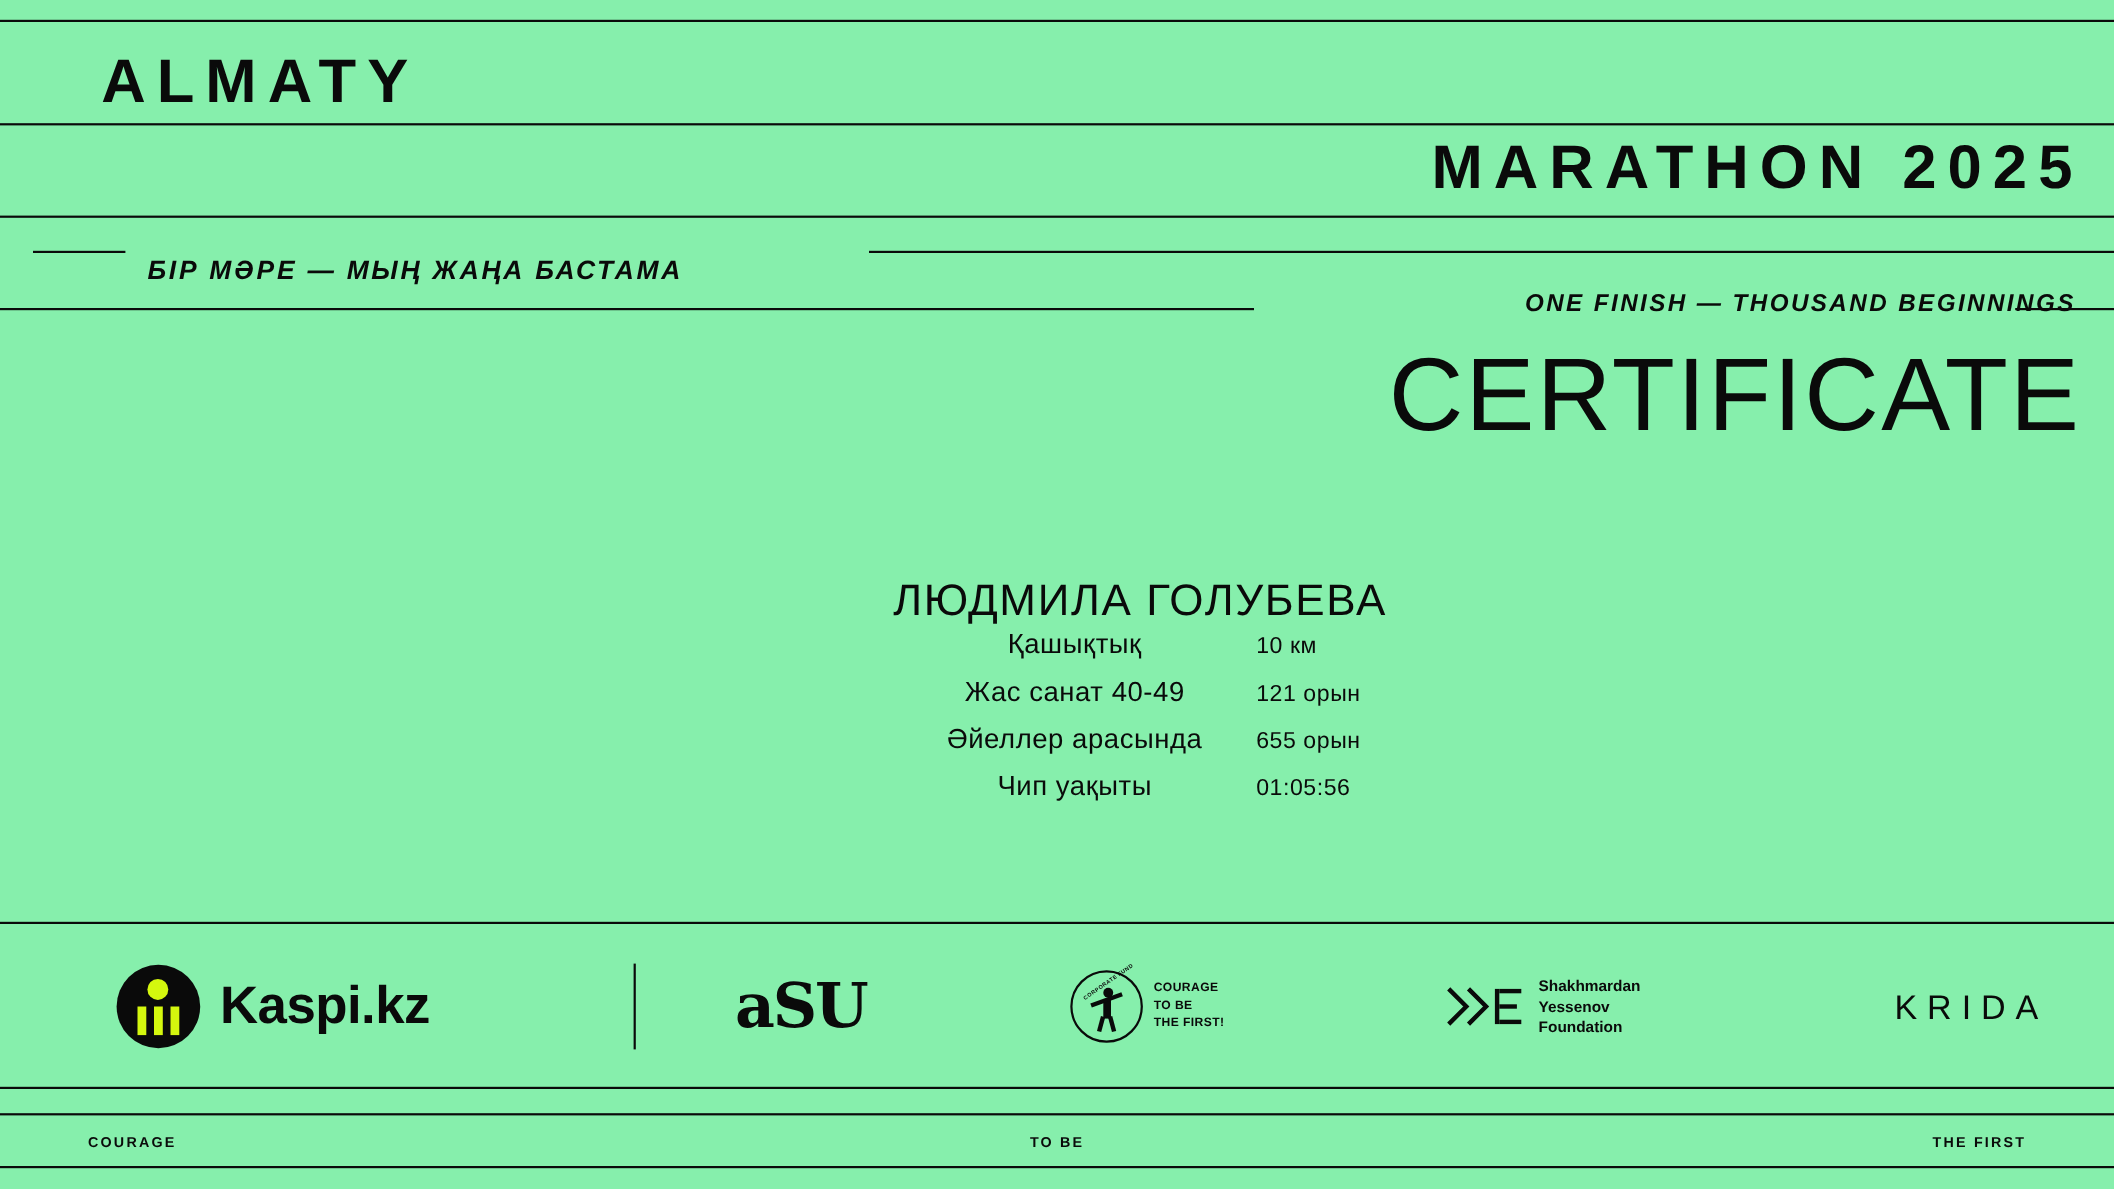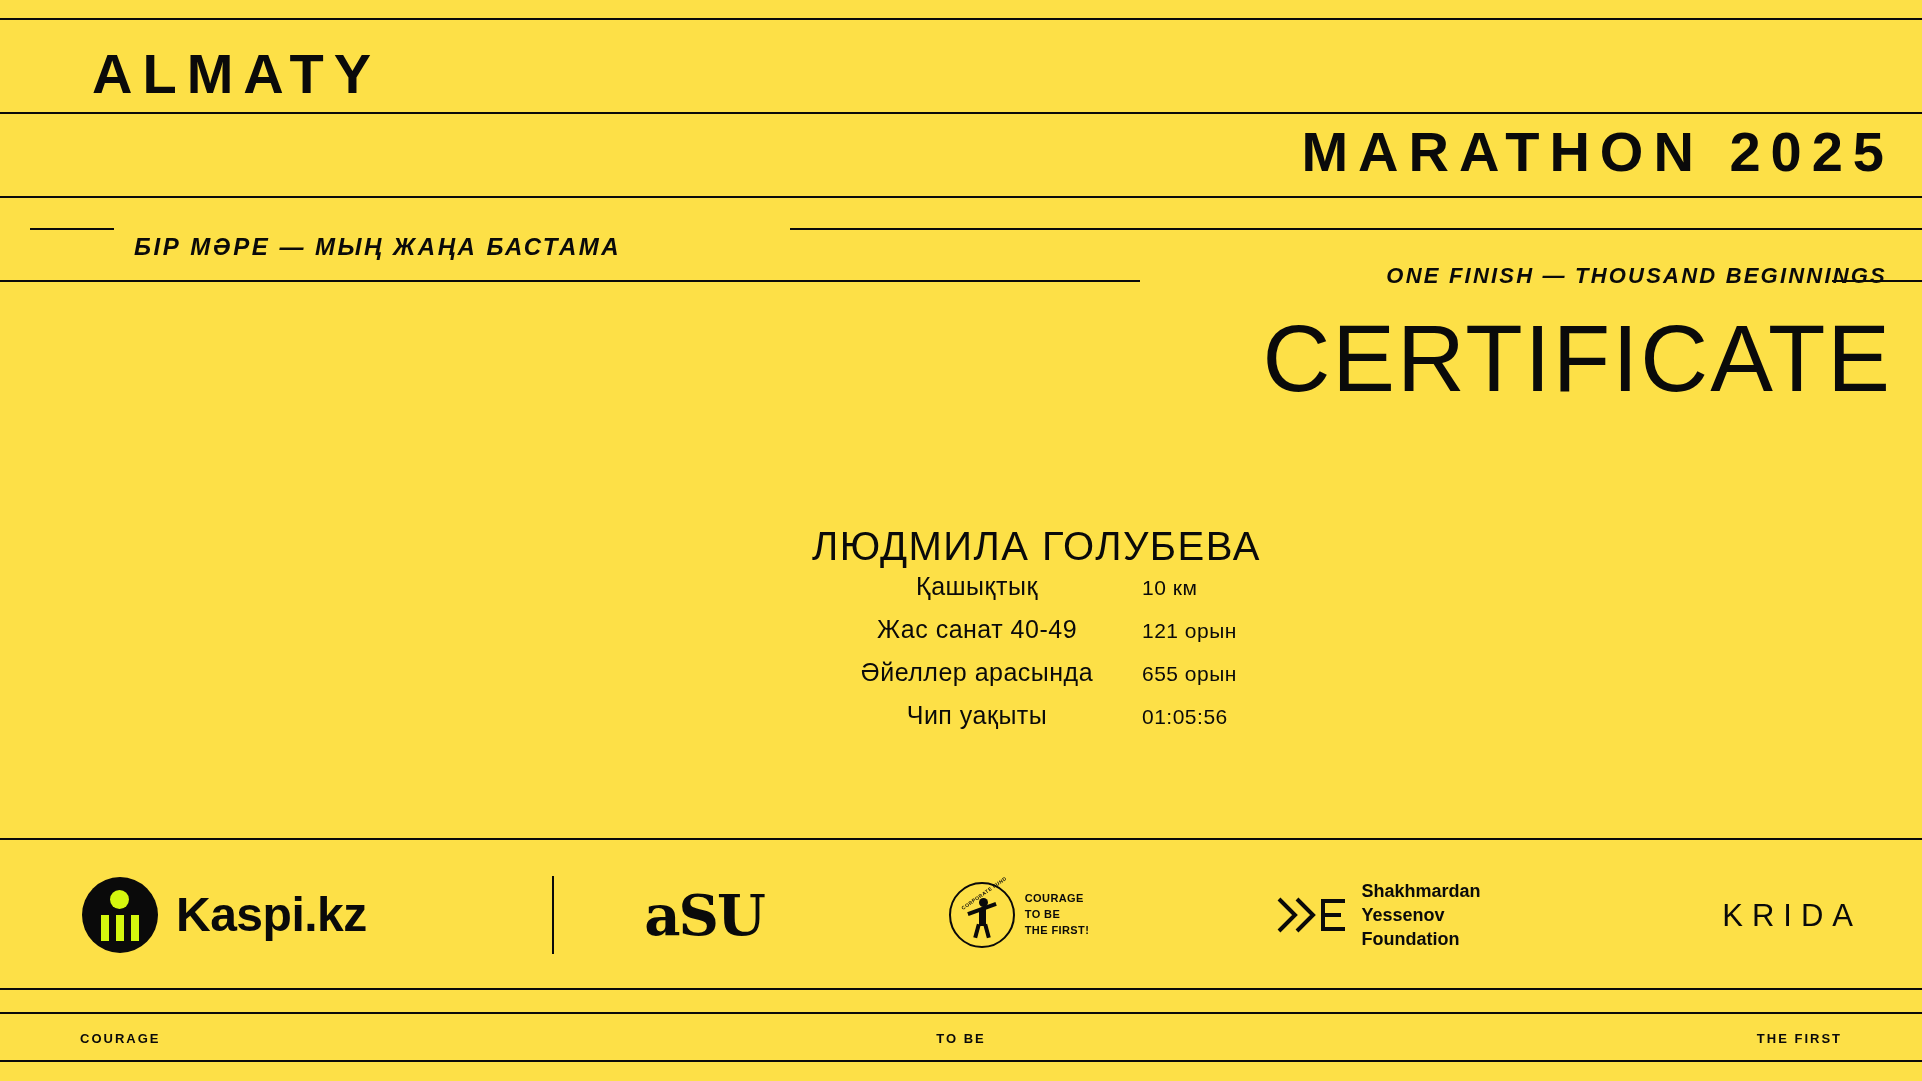--- a/index.html
+++ b/index.html
@@ -10,21 +10,21 @@
   body {
     width: 1922px;
     height: 1081px;
     overflow: hidden;
     font-family: "Liberation Sans", sans-serif;
   }
   .cert {
     position: relative;
     width: 1922px;
     height: 1081px;
-    background: #fde047;
+    background: #86efac;
     color: #0a0a0a;
     overflow: hidden;
   }
 
   
   .rule {
     position: absolute;
     height: 0;
     border-top: 2px solid #0a0a0a;
   }
@@ -140,21 +140,21 @@
     height: 140px;
     display: flex;
     align-items: center;
   }
   .sp {
     display: flex;
     align-items: center;
     justify-content: center;
     height: 100%;
   }
-  .sp-kaspi { width: 470px; justify-content: flex-start; padding-left: 82px; }
+  .sp-kaspi { width: 470px; justify-content: flex-start; padding-left: 82px; margin-left: 24px; }
   .sp-divider {
     width: 2px;
     height: 78px;
     background: #0a0a0a;
     flex: 0 0 auto;
   }
   .sp-asu { width: 300px; }
   .sp-ctbf { width: 330px; }
   .sp-syf { width: 390px; }
   .sp-krida { flex: 1; justify-content: flex-end; padding-right: 60px; }
@@ -280,21 +280,21 @@
     display: flex;
     align-items: center;
     gap: 14px;
   }
   .syf-mark {
     width: 70px; height: 44px;
     position: relative;
     flex: 0 0 auto;
   }
   .syf-lines {
-    font-size: 18px;
+    font-size: 14px;
     font-weight: 700;
     line-height: 1.35;
   }
 
   .krida-text {
     font-size: 31px;
     font-weight: 400;
     letter-spacing: 9px;
     line-height: 1;
   }

